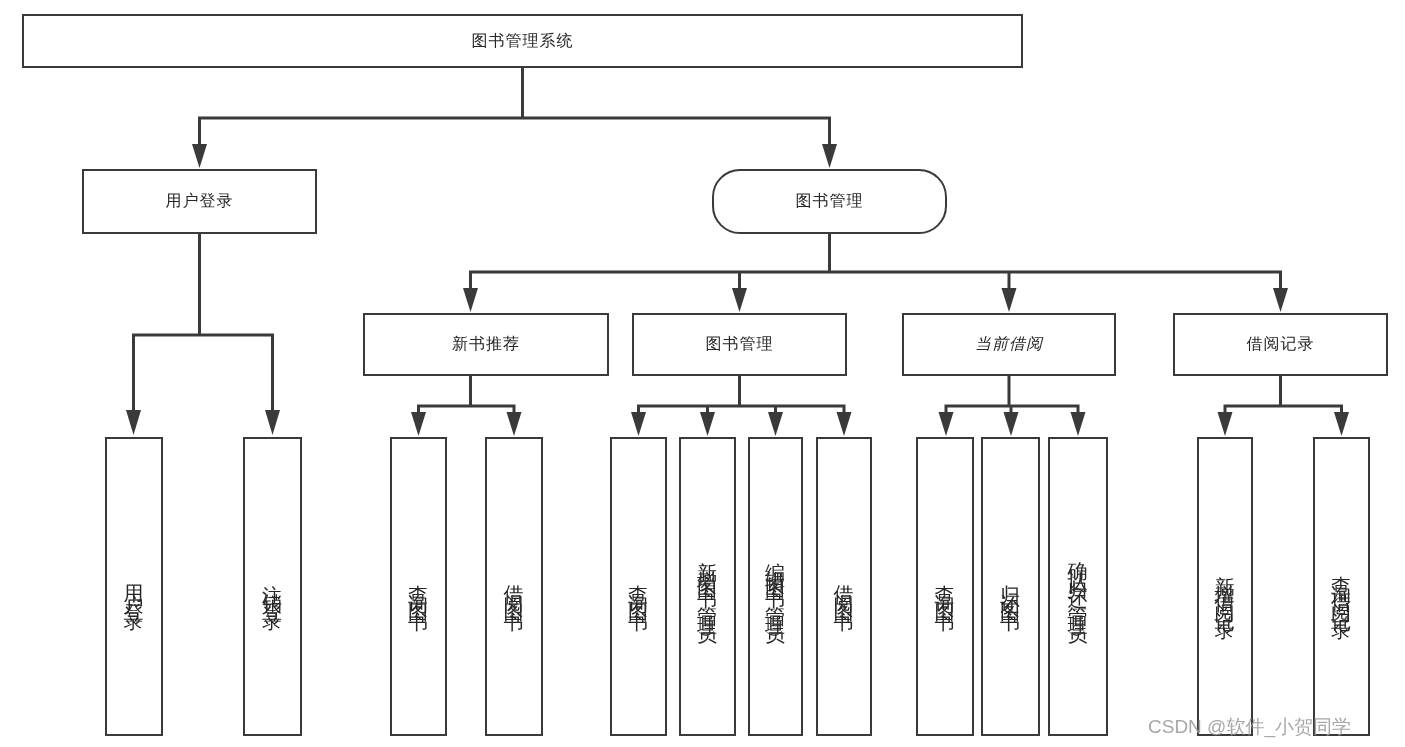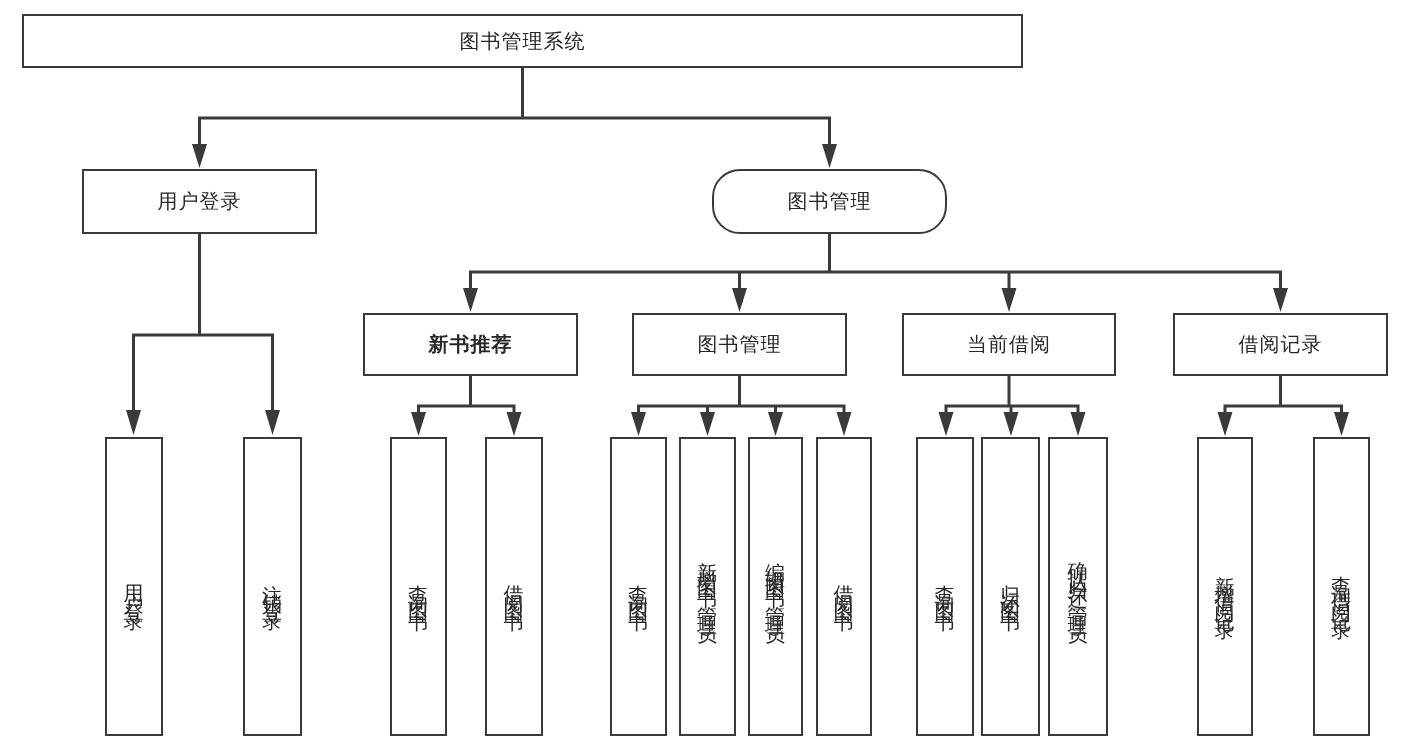--- a/index.html
+++ b/index.html
@@ -20,35 +20,35 @@
   .node{
     position:absolute;
     box-sizing:border-box;
     border:2px solid var(--line);
     background:#fff;
     display:flex;
     align-items:center;
     justify-content:center;
     color:var(--text);
   }
-  .hbox{font-size:20px;letter-spacing:1px;}
+  .hbox{font-size:16px;letter-spacing:1px;}
   .vbox span{
     writing-mode:vertical-rl;
     font-size:20px;
     line-height:1;
     letter-spacing:9px;
     color:var(--text);
   }
   
   .n-root{left:22px;top:14px;width:1001px;height:54px;}
   .n-login{left:82px;top:169px;width:235px;height:65px;}
   .n-mgmt{left:712px;top:169px;width:235px;height:65px;border-radius:28px;}
-  .n-l3-a{left:363px;top:313px;width:215px;height:63px;font-weight:bold;}
+  .n-l3-a{left:363px;top:313px;width:246px;height:63px;}
   .n-l3-b{left:632px;top:313px;width:215px;height:63px;}
-  .n-l3-c{left:902px;top:313px;width:214px;height:63px;}
+  .n-l3-c{left:902px;top:313px;width:214px;height:63px;font-style:italic;}
   .n-l3-d{left:1173px;top:313px;width:215px;height:63px;}
   .leaf{top:437px;height:299px;}
   .lf-1{left:105px;width:58px;}
   .lf-2{left:243px;width:59px;}
   .lf-3{left:390px;width:57px;}
   .lf-4{left:485px;width:58px;}
   .lf-5{left:610px;width:57px;}
   .lf-6{left:679px;width:57px;}
   .lf-7{left:748px;width:55px;}
   .lf-8{left:816px;width:56px;}
@@ -179,14 +179,15 @@
     <span>确认归还（管理员）</span>
   </div>
 
   <div class="node vbox leaf lf-12">
     <span>新增借阅记录</span>
   </div>
   <div class="node vbox leaf lf-13">
     <span>查询借阅记录</span>
   </div>
 
+  <div class="watermark">CSDN @软件_小贺同学</div>
 
 </div>
 
 </body></html>

